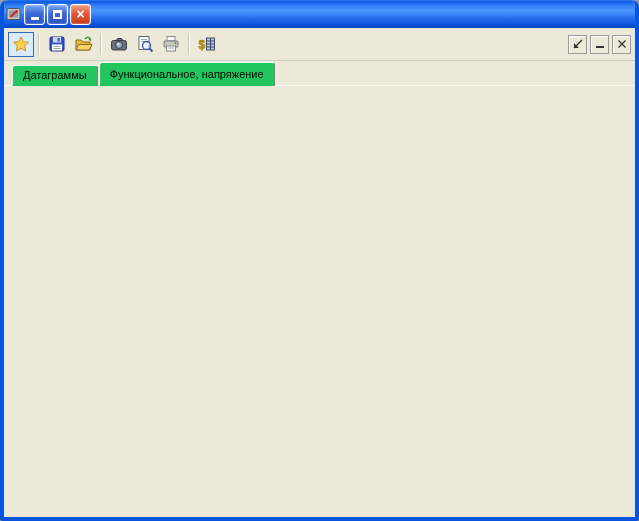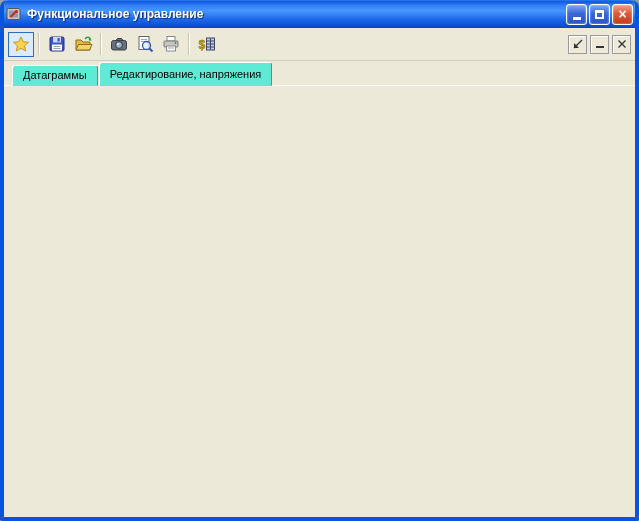--- a/index.html
+++ b/index.html
@@ -35,21 +35,21 @@
     border-bottom:1px solid #cfccc0; display:flex; align-items:center; padding:0 4px; }
   .tbtn { width:26px; height:25px; display:flex; align-items:center; justify-content:center; border:1px solid transparent; }
   .tbtn.hot { border:1px solid #316AC5; background:#dcebfb; }
   .tsep { width:2px; height:22px; margin:0 4px; border-left:1px solid #c8c5b8; border-right:1px solid #fff; }
   #toolbar-right { margin-left:auto; display:flex; }
   .tbtn-sm { width:19px; height:19px; margin-left:3px; background:#ECE9D8; border:1px solid #999;
     box-shadow:inset 1px 1px 0 #fff; display:flex; align-items:center; justify-content:center; font-size:11px; color:#222; }
 
   
   #tabstrip { position:absolute; left:8px; top:62px; height:24px; display:flex; align-items:flex-end; z-index:3; }
-  .tab { padding:3px 10px 4px 10px; height:21px; background:#5eead4;
+  .tab { padding:3px 10px 4px 10px; height:21px; background:#22c55e;
     border:1px solid; border-color:#fff #808080 transparent #fff; border-radius:3px 3px 0 0; margin-right:1px; color:#000; }
   .tab.active { height:24px; padding-top:5px; font-weight:normal; z-index:4; position:relative;
     box-shadow:0 2px 0 #ECE9D8; }
   #tabpage { position:absolute; left:0px; top:85px; width:631px; height:432px; background:#ECE9D8;
     border-top:1px solid #f8f7f2; z-index:2; }
 
   
   .group { position:absolute; border:1px solid #b9b6a8; border-radius:1px; box-shadow:inset 1px 1px 0 #fff; }
   .legend { position:absolute; top:-8px; left:8px; background:#ECE9D8; padding:0 3px; white-space:nowrap; }
 
@@ -93,21 +93,20 @@
 
 <div id="window">
 
   <div id="titlebar">
     <svg width="16" height="16" viewBox="0 0 16 16">
       <rect x="1" y="2.5" width="13" height="11" rx="1.5" fill="#c9c9c2" stroke="#555" stroke-width="1"></rect>
       <rect x="3" y="4.5" width="9" height="7" fill="#8f9cab"></rect>
       <path d="M4.5 11 L10 5.5" stroke="#d02020" stroke-width="2" fill="none"></path>
       <circle cx="10.5" cy="5.5" r="1.4" fill="#d02020"></circle>
     </svg>
-    <span id="title-text">Функциональное управление</span>
     <div class="tb-ctl">
         <span class="glyph-min"></span>
       </div>
     <div class="tb-ctl">
         <span class="glyph-max"></span>
       </div>
     <div class="tb-ctl close">
         <span class="glyph-x">×</span>
       </div>
   </div>
@@ -190,21 +189,21 @@
       <div class="tbtn-sm">
         <svg width="12" height="12" viewBox="0 0 12 12">
           <path d="M2.5 2.5 L9.5 9.5 M9.5 2.5 L2.5 9.5" stroke="#333" stroke-width="1.3"></path>
         </svg>
       </div>
     </div>
   </div>
 
   <div id="tabstrip">
     <div class="tab">Датаграммы</div>
-    <div class="tab active">Редактирование, напряжения</div>
+    <div class="tab active">Функциональное, напряжение</div>
   </div>
   <div id="tabpage"></div>
 
   <div class="group" style="left:7px; top:92px; width:480px; height:138px;">
     <span class="legend">Функция напряжения</span>
   </div>
   <span class="lbl" style="left:27px; top:110px;">Формула:</span>
   <div class="spin" style="left:82px; top:104px; width:272px; height:23px;">
     <div class="val" style="border:none;">atan(x)</div>
   </div>

